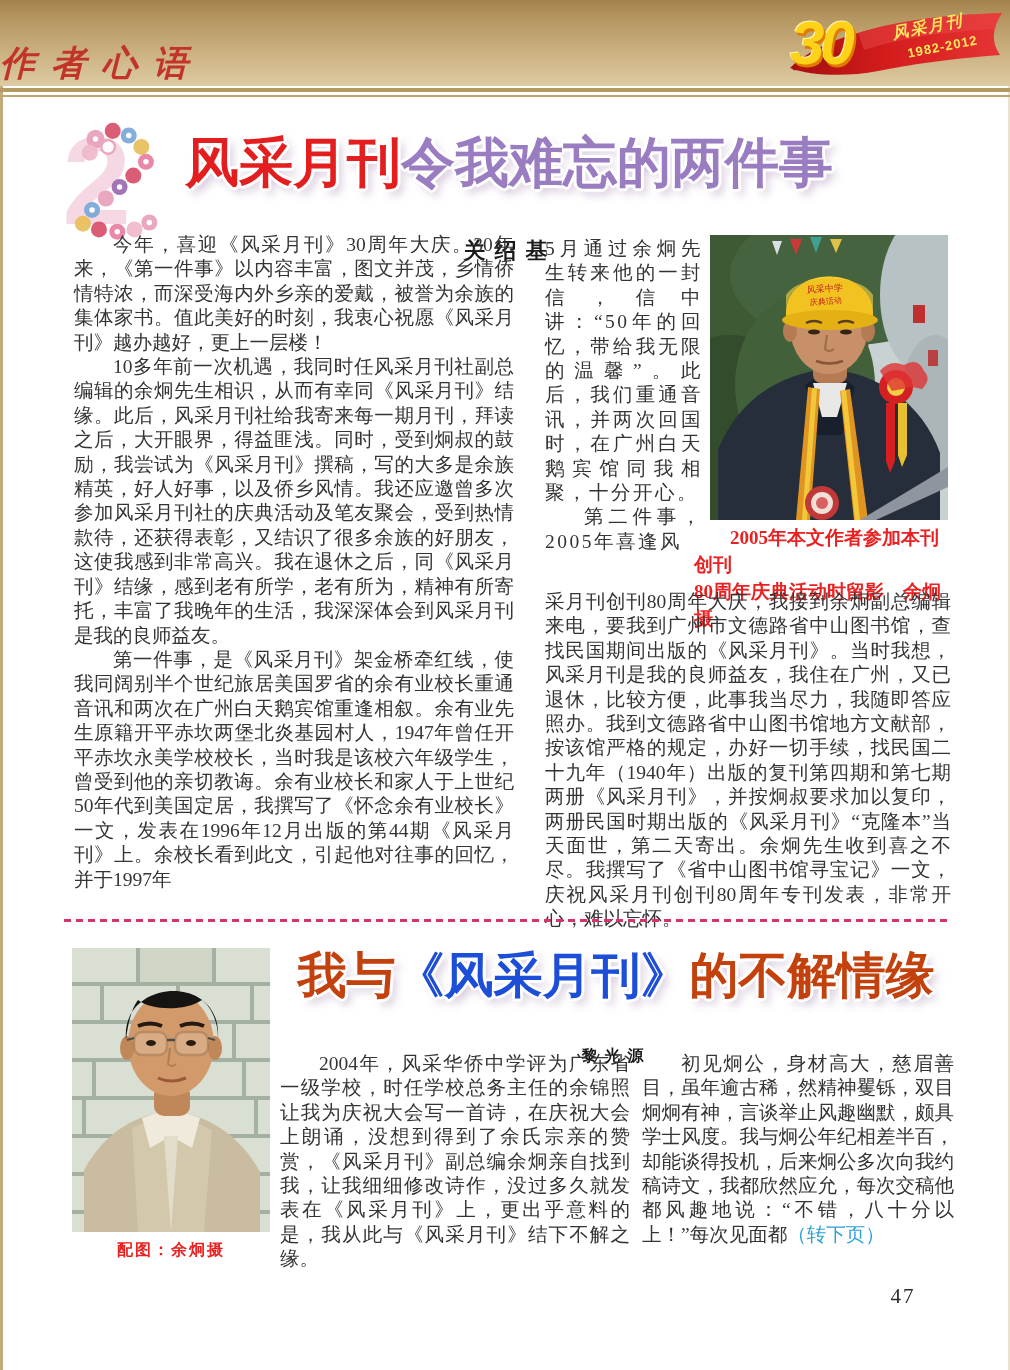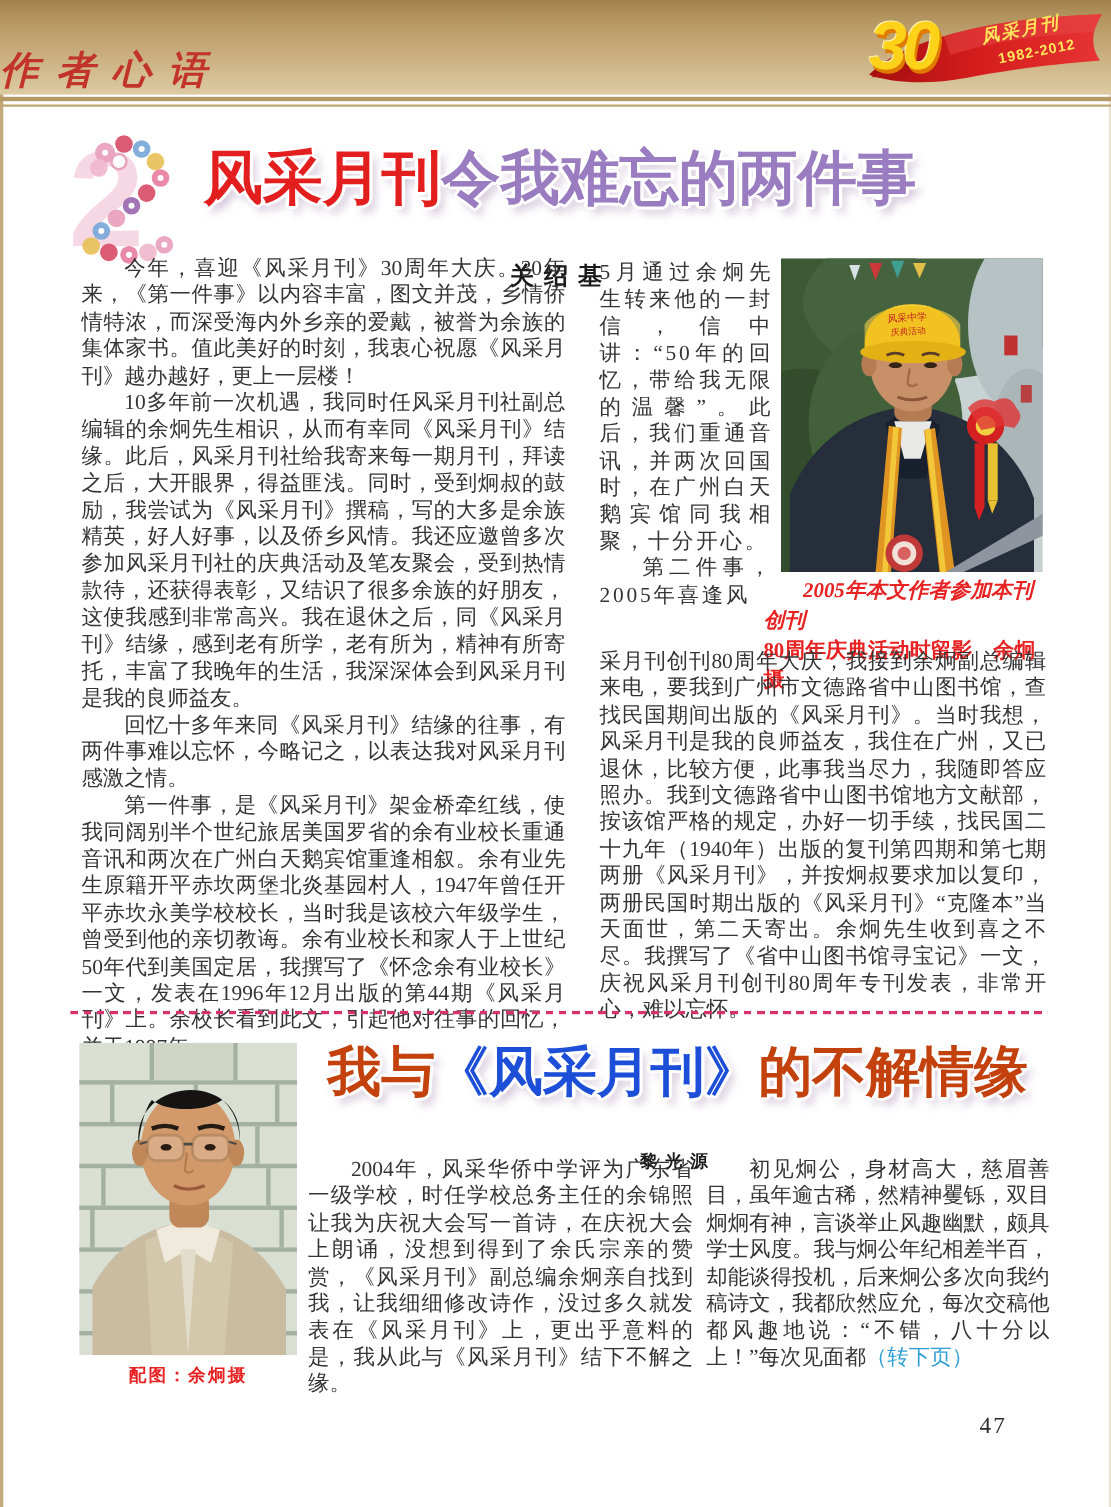--- a/index.html
+++ b/index.html
@@ -83,21 +83,21 @@
   .cont{color:#2e9fd4;}
 
   
   .photo1-wrap{position:absolute;left:710px;top:235px;width:238px;height:285px;}
   .photo2-wrap{position:absolute;left:72px;top:948px;width:198px;height:284px;}
   .photo1-wrap svg,.photo2-wrap svg{width:100%;height:100%;display:block;}
   .caption1{
     position:absolute;left:694px;top:524px;width:262px;
     color:#e82222;font-size:19px;font-weight:bold;line-height:27px;
   }
-  .caption1 .cap-line1{text-indent:36px;font-style:italic;}
+  .caption1 .cap-line1{text-indent:36px;}
   .caption2{
     position:absolute;left:72px;top:1240px;width:198px;text-align:center;
     color:#e82222;font-size:16px;font-weight:bold;letter-spacing:2px;
   }
 
   
   .divider-dashed{
     position:absolute;left:64px;top:919px;width:888px;height:3px;
     background:repeating-linear-gradient(90deg,#d6336c 0 7px,transparent 7px 12px);
   }
@@ -168,21 +168,20 @@
         <circle cx="80" cy="93" r="2.4" fill="#fff"></circle>
       </g>
     </svg>
 
     <h1 class="title1"><span class="t1-red">风采月刊</span><span class="t1-purple">令我难忘的两件事</span></h1>
     <div class="author author1">关绍基</div>
 
     <div class="col-left body-text">
       <p class="indent">今年，喜迎《风采月刊》30周年大庆。30年来，《第一件事》以内容丰富，图文并茂，乡情侨情特浓，而深受海内外乡亲的爱戴，被誉为余族的集体家书。值此美好的时刻，我衷心祝愿《风采月刊》越办越好，更上一层楼！</p>
       <p class="indent">10多年前一次机遇，我同时任风采月刊社副总编辑的余炯先生相识，从而有幸同《风采月刊》结缘。此后，风采月刊社给我寄来每一期月刊，拜读之后，大开眼界，得益匪浅。同时，受到炯叔的鼓励，我尝试为《风采月刊》撰稿，写的大多是余族精英，好人好事，以及侨乡风情。我还应邀曾多次参加风采月刊社的庆典活动及笔友聚会，受到热情款待，还获得表彰，又结识了很多余族的好朋友，这使我感到非常高兴。我在退休之后，同《风采月刊》结缘，感到老有所学，老有所为，精神有所寄托，丰富了我晚年的生活，我深深体会到风采月刊是我的良师益友。</p>
-      <p class="indent">回忆十多年来同《风采月刊》结缘的往事，有两件事难以忘怀，今略记之，以表达我对风采月刊感激之情。</p>
       <p class="indent">第一件事，是《风采月刊》架金桥牵红线，使我同阔别半个世纪旅居美国罗省的余有业校长重通音讯和两次在广州白天鹅宾馆重逢相叙。余有业先生原籍开平赤坎两堡北炎基园村人，1947年曾任开平赤坎永美学校校长，当时我是该校六年级学生，曾受到他的亲切教诲。余有业校长和家人于上世纪50年代到美国定居，我撰写了《怀念余有业校长》一文，发表在1996年12月出版的第44期《风采月刊》上。余校长看到此文，引起他对往事的回忆，并于1997年</p>
     </div>
 
     <div class="photo1-wrap">
       <svg viewBox="0 0 238 285">
         <rect width="238" height="285" fill="#c9d2d2"></rect>
         <ellipse cx="50" cy="90" rx="110" ry="120" fill="#3d5a34"></ellipse>
         <ellipse cx="140" cy="40" rx="120" ry="70" fill="#466340"></ellipse>
         <ellipse cx="20" cy="220" rx="90" ry="120" fill="#324c2c"></ellipse>
         <ellipse cx="95" cy="150" rx="70" ry="90" fill="#42603a"></ellipse>

